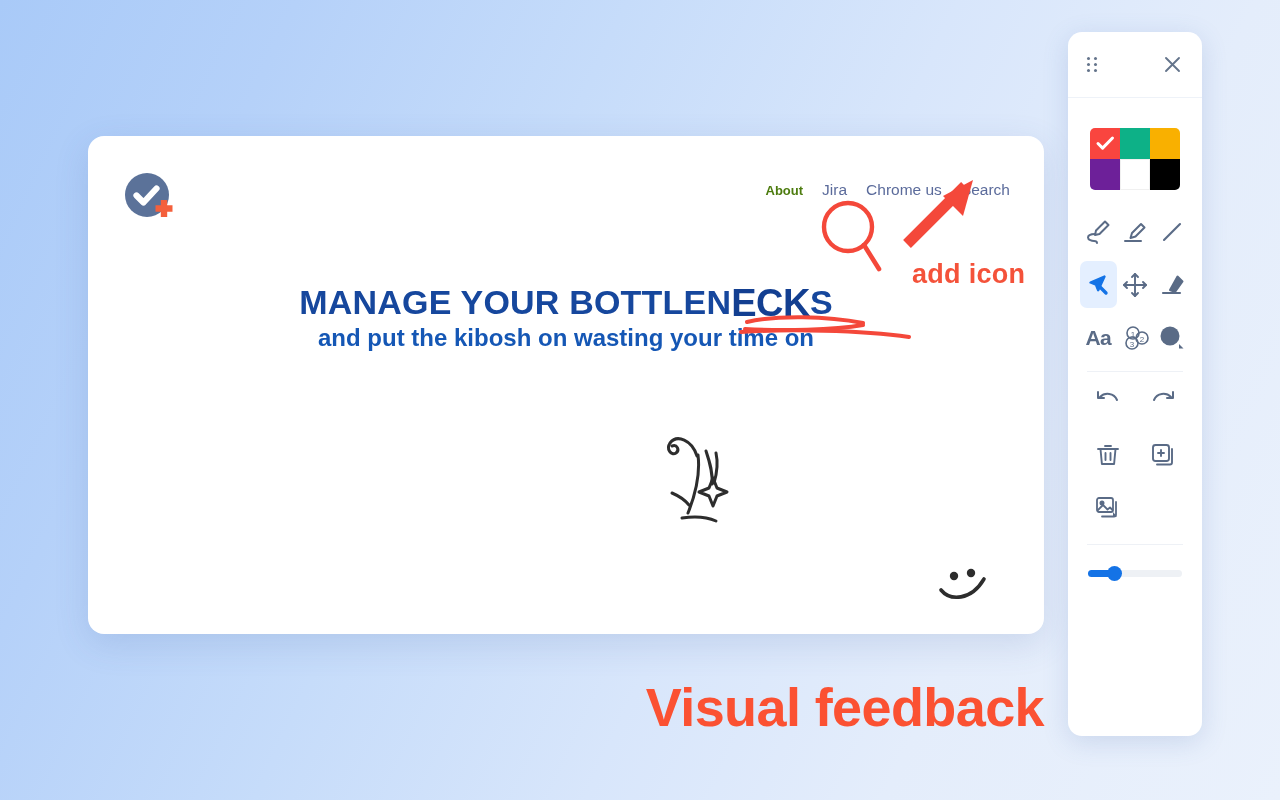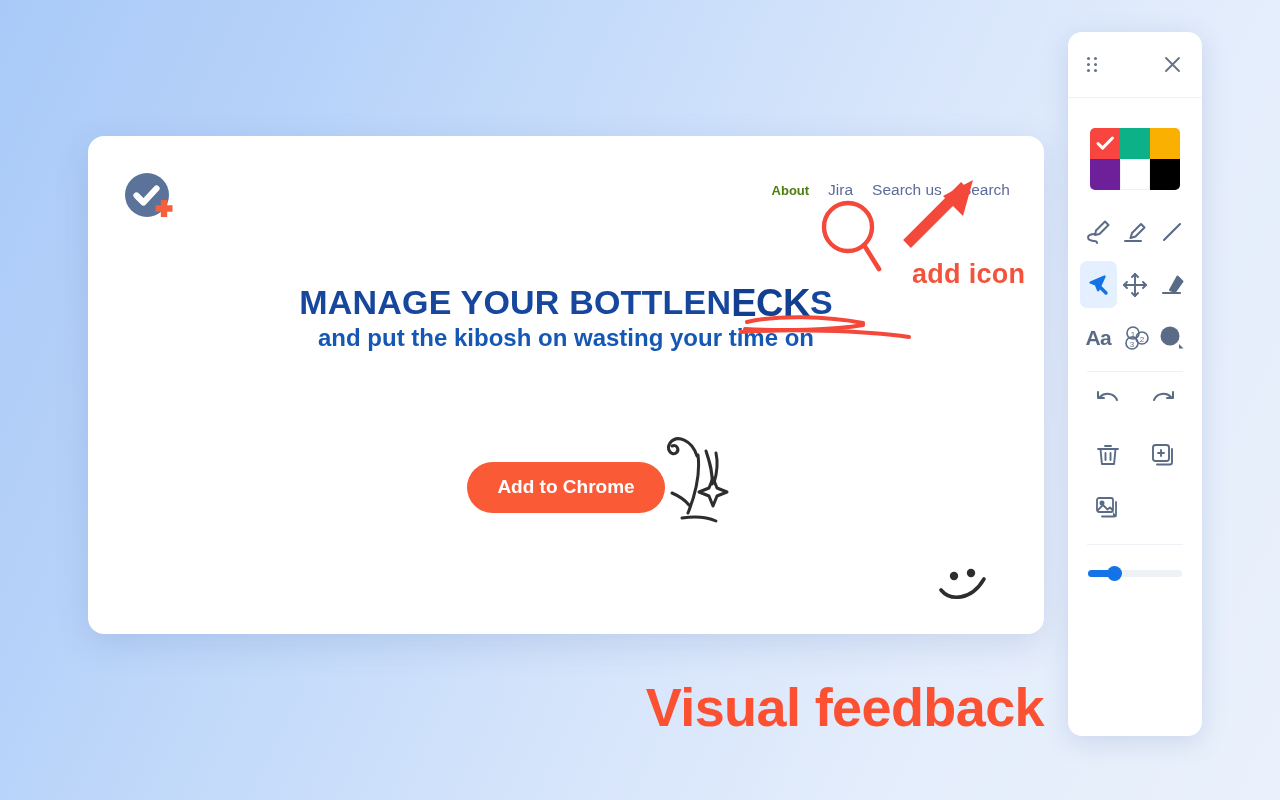--- a/index.html
+++ b/index.html
@@ -256,34 +256,31 @@
       <svg width="64" height="58" viewBox="0 0 64 58">
         <path d="M24 2a22 22 0 1 1 0 44 22 22 0 0 1 0-44z" fill="#5b7299"></path>
         <path d="M13.5 24.5l7 7 13-14" stroke="#ffffff" stroke-width="6.2" stroke-linecap="round" stroke-linejoin="round" fill="none"></path>
         <path d="M41 29v17M32.5 37.5h17" stroke="#f4603c" stroke-width="6.4" stroke-linecap="butt"></path>
       </svg>
     </div>
 
     <nav id="nav">
       <span class="nav-link active">About</span>
       <span class="nav-link">Jira</span>
-      <span class="nav-link">Search us</span>
+      <span class="nav-link">Chrome us</span>
       <span class="nav-link">Search</span>
     </nav>
 
     <div id="hero">
       <h1 id="headline"><span>MANAGE YOUR BOTTLEN</span><span class="edited">ECK</span><span>S</span></h1>
       <div id="subhead">
         <div>and put the kibosh on wasting your time on</div>
       </div>
     </div>
 
-    <div id="cta-wrap">
-      <button id="cta-button">Add to Chrome</button>
-    </div>
 
     <div id="doodle-burst">
       <svg width="130" height="100" viewBox="0 0 130 100">
         <g fill="none" stroke="#2d2d2d" stroke-width="3" stroke-linecap="round">
           <path d="M92 25c-5-16-20-22-27-13-4 6 1 13 6 10 4-3 1-9-4-7"></path>
           <path d="M93 24c2 16-2 38-10 58"></path>
           <path d="M101 20c4 12 7 22 6 33"></path>
           <path d="M111 22c2 9 1 20-2 30"></path>
           <path d="M67 62c7 3 13 7 17 12"></path>
           <path d="M77 87c13-2 25-1 34 3"></path>

